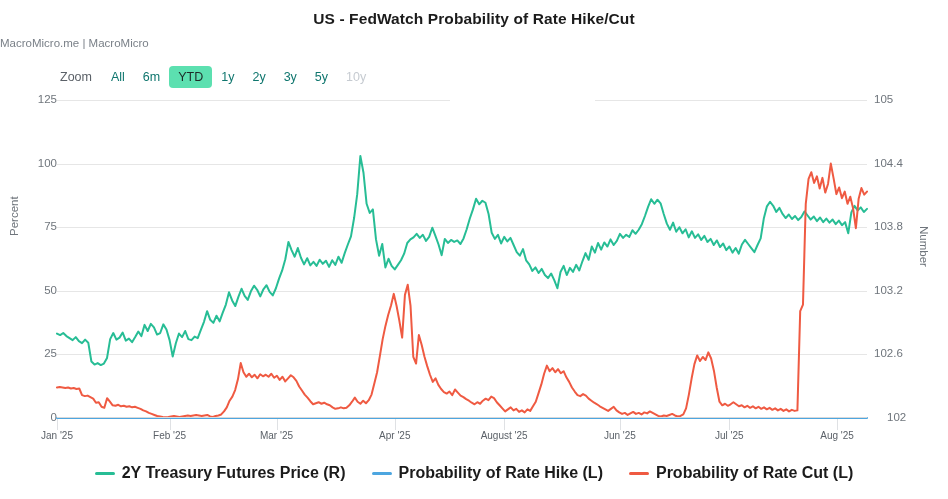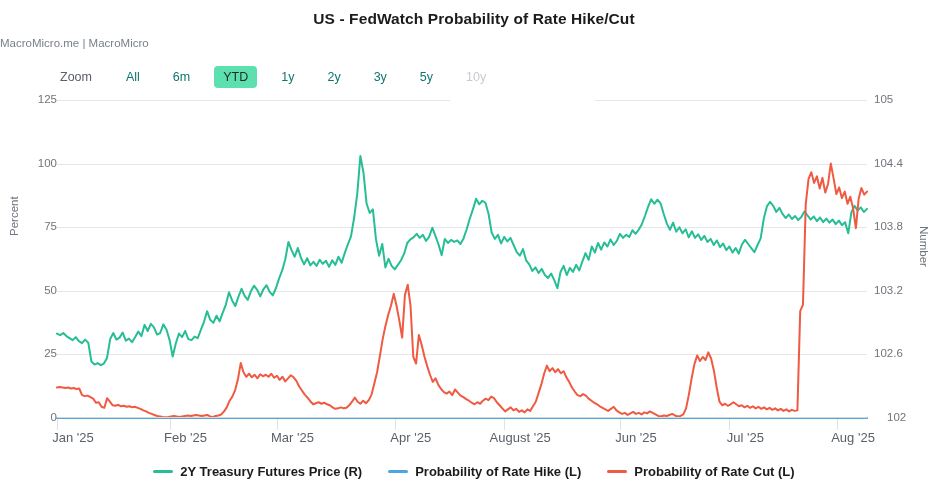--- a/index.html
+++ b/index.html
@@ -4,47 +4,47 @@
 <style>
   html,body{margin:0;padding:0;background:#ffffff;}
   body{width:948px;height:499px;font-family:"Liberation Sans",sans-serif;overflow:hidden;}
   .card{position:relative;width:948px;height:499px;background:#fff;border-radius:24px;box-sizing:border-box;}
 
   .chart-title{position:absolute;top:10px;left:0;width:948px;text-align:center;
     font-size:15.5px;font-weight:bold;color:#1b1b1b;letter-spacing:.1px;}
   .chart-subtitle{position:absolute;top:37px;left:0;width:948px;
     font-size:11.5px;color:#7a8088;}
 
-  .zoom-bar{position:absolute;top:66px;left:60px;display:flex;align-items:flex-start;gap:15px;}
+  .zoom-bar{position:absolute;top:66px;left:60px;display:flex;align-items:flex-start;gap:0px;}
   .zoom-bar span{font-size:12.5px;color:#0f766e;padding:3px 9px;border-radius:4px;line-height:16px;}
   .zoom-bar span.label{color:#5b6168;padding-left:0;padding-right:10px;}
   .zoom-bar span.active{background:#5ce0b0;color:#1d2b28;font-weight:normal;}
   .zoom-bar span.disabled{color:#c6cbd1;}
 
   .plot{position:absolute;left:57px;top:100px;width:810px;height:318px;}
   .gridline{position:absolute;left:0;height:1px;background:#e6e6e6;}
   .axis-base{position:absolute;left:0;width:810px;height:1px;background:#d9d9d9;bottom:0;}
 
   .ytick-l{position:absolute;right:891px;font-size:11.5px;color:#6f757c;text-align:right;
     width:40px;transform:translateY(-7px);}
   .ytick-r{position:absolute;left:874px;font-size:11.5px;color:#6f757c;text-align:left;
     width:50px;transform:translateY(-7px);}
   .axis-name-l{position:absolute;left:8px;top:236px;font-size:11.5px;color:#6f757c;
     transform:rotate(-90deg);transform-origin:left top;white-space:nowrap;}
   .axis-name-r{position:absolute;left:930px;top:226px;font-size:11.5px;color:#6f757c;
     transform:rotate(90deg);transform-origin:left top;white-space:nowrap;}
 
-  .xtick{position:absolute;top:430px;font-size:13px;color:#5b6168;transform:translateX(-50%);white-space:nowrap;margin-left:16px;}
+  .xtick{position:absolute;top:430px;font-size:10px;color:#5b6168;transform:translateX(-50%);white-space:nowrap;}
   .xtickmark{position:absolute;top:419px;width:1px;height:11px;background:#dfe1e4;}
 
   .legend{position:absolute;left:0;top:464px;width:948px;display:flex;justify-content:center;
     align-items:center;gap:26px;}
   .legend-item{display:flex;align-items:center;gap:7px;}
   .legend-swatch{display:block;width:20px;height:3px;border-radius:2px;}
-  .legend-text{font-size:13px;font-weight:bold;color:#1b1b1b;white-space:nowrap;}
+  .legend-text{font-size:16px;font-weight:bold;color:#1b1b1b;white-space:nowrap;}
 
   svg.series{position:absolute;left:0;top:0;overflow:visible;}
 </style>
 </head>
 <body>
 
 <div class="card">
 
   <div class="chart-title">US - FedWatch Probability of Rate Hike/Cut</div>
   <div class="chart-subtitle">MacroMicro.me | MacroMicro</div>

